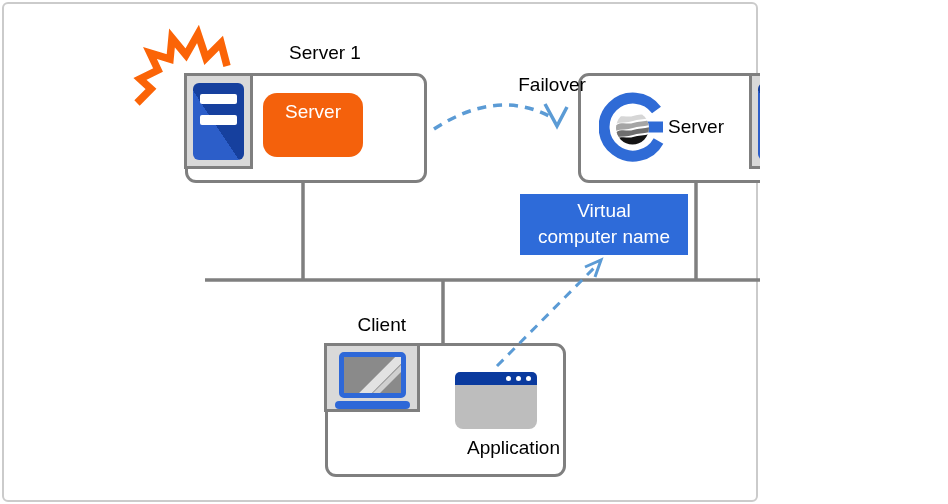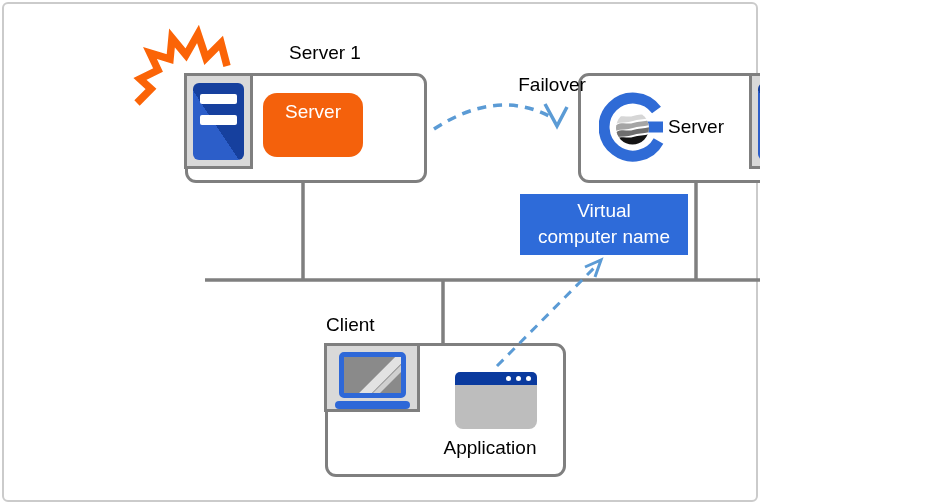--- a/index.html
+++ b/index.html
@@ -41,22 +41,22 @@
   .app-dot{position:absolute;top:4px;width:5px;height:5px;border-radius:50%;background:#fff;}
   .app-dot.d1{right:26px;} .app-dot.d2{right:16px;} .app-dot.d3{right:6px;}
   .app-body{height:44px;background:#bdbdbd;border-radius:0 0 8px 8px;}
 
   
   .label{position:absolute;font-size:19px;line-height:21px;white-space:nowrap;}
   #server1-label{left:245px;top:42px;width:160px;text-align:center;}
   #server2-label{left:602px;top:42px;width:160px;text-align:center;}
   #failover-label{left:427px;top:74px;width:160px;text-align:center;margin-left:45px;}
   #group-label{left:668px;top:116px;}
-  #client-label{left:326px;top:314px;width:80px;text-align:left;}
-  #application-label{left:420px;top:437px;width:140px;text-align:center;}
+  #client-label{left:326px;top:314px;width:80px;text-align:right;}
+  #application-label{left:420px;top:437px;width:140px;text-align:right;}
 
   
   .badge{position:absolute;color:#fff;font-size:19px;text-align:center;box-sizing:border-box;}
   #server-down-box{left:263px;top:93px;width:100px;height:64px;background:#f4610c;border-radius:14px;
     padding-top:5px;line-height:27px;}
   #virtual-box{left:520px;top:194px;width:168px;height:61px;background:#2e6bd9;border-radius:0;
     padding-top:4px;line-height:26px;}
   .badge .line{display:block;}
 
   #group-logo{position:absolute;left:599px;top:92px;}

